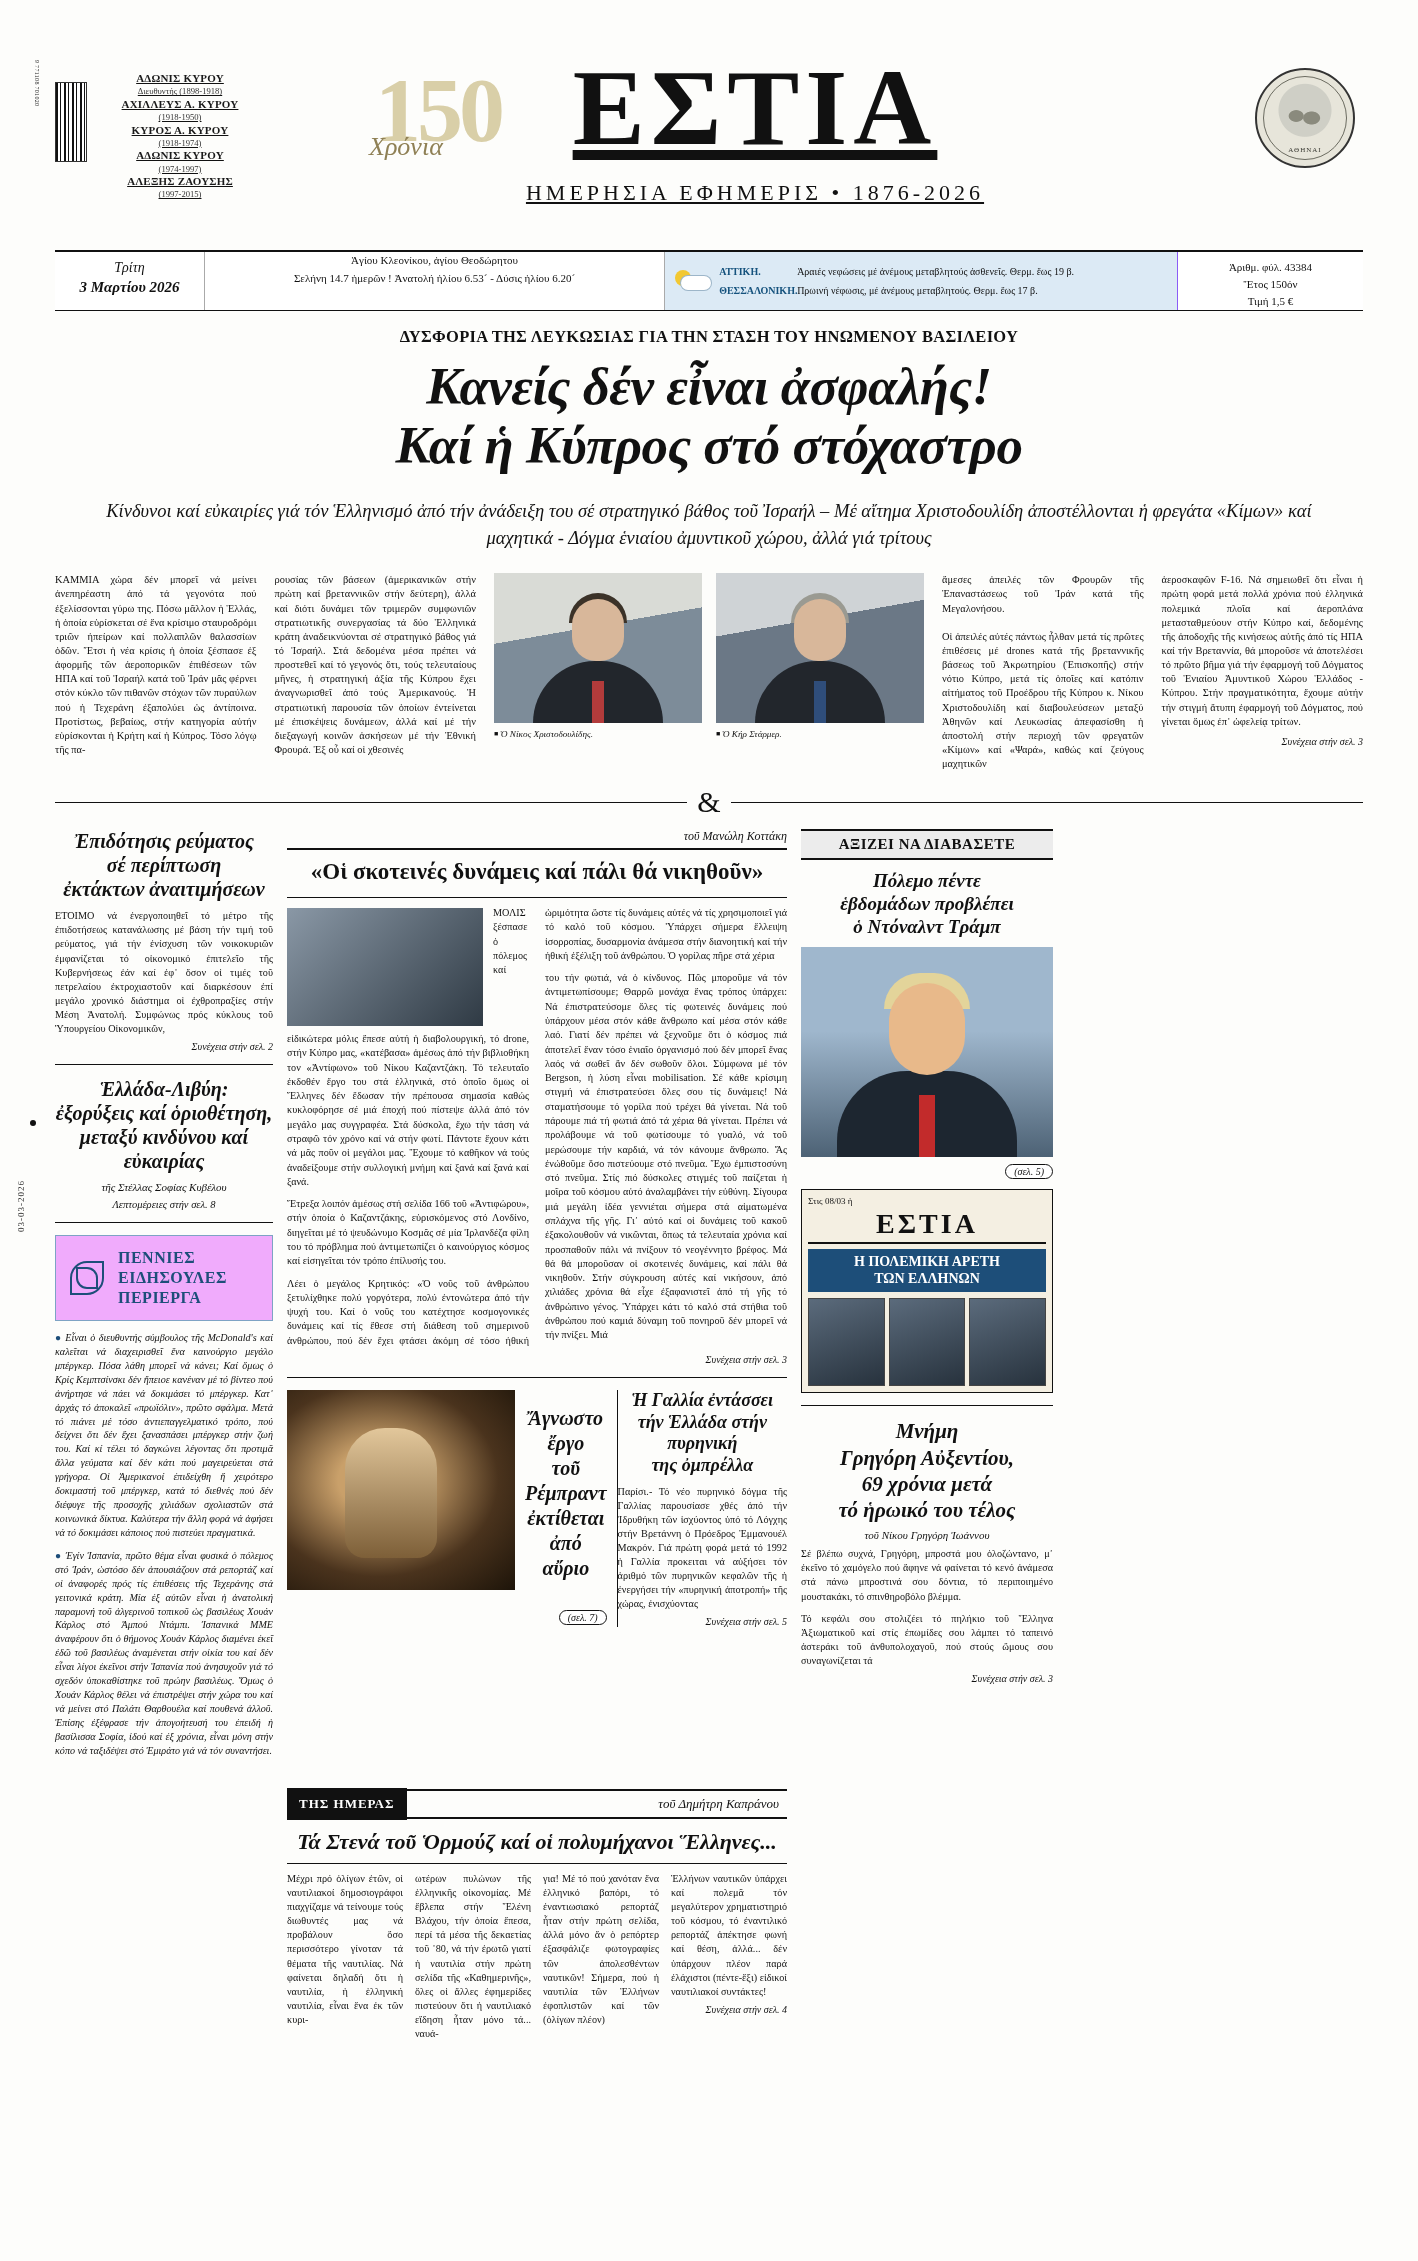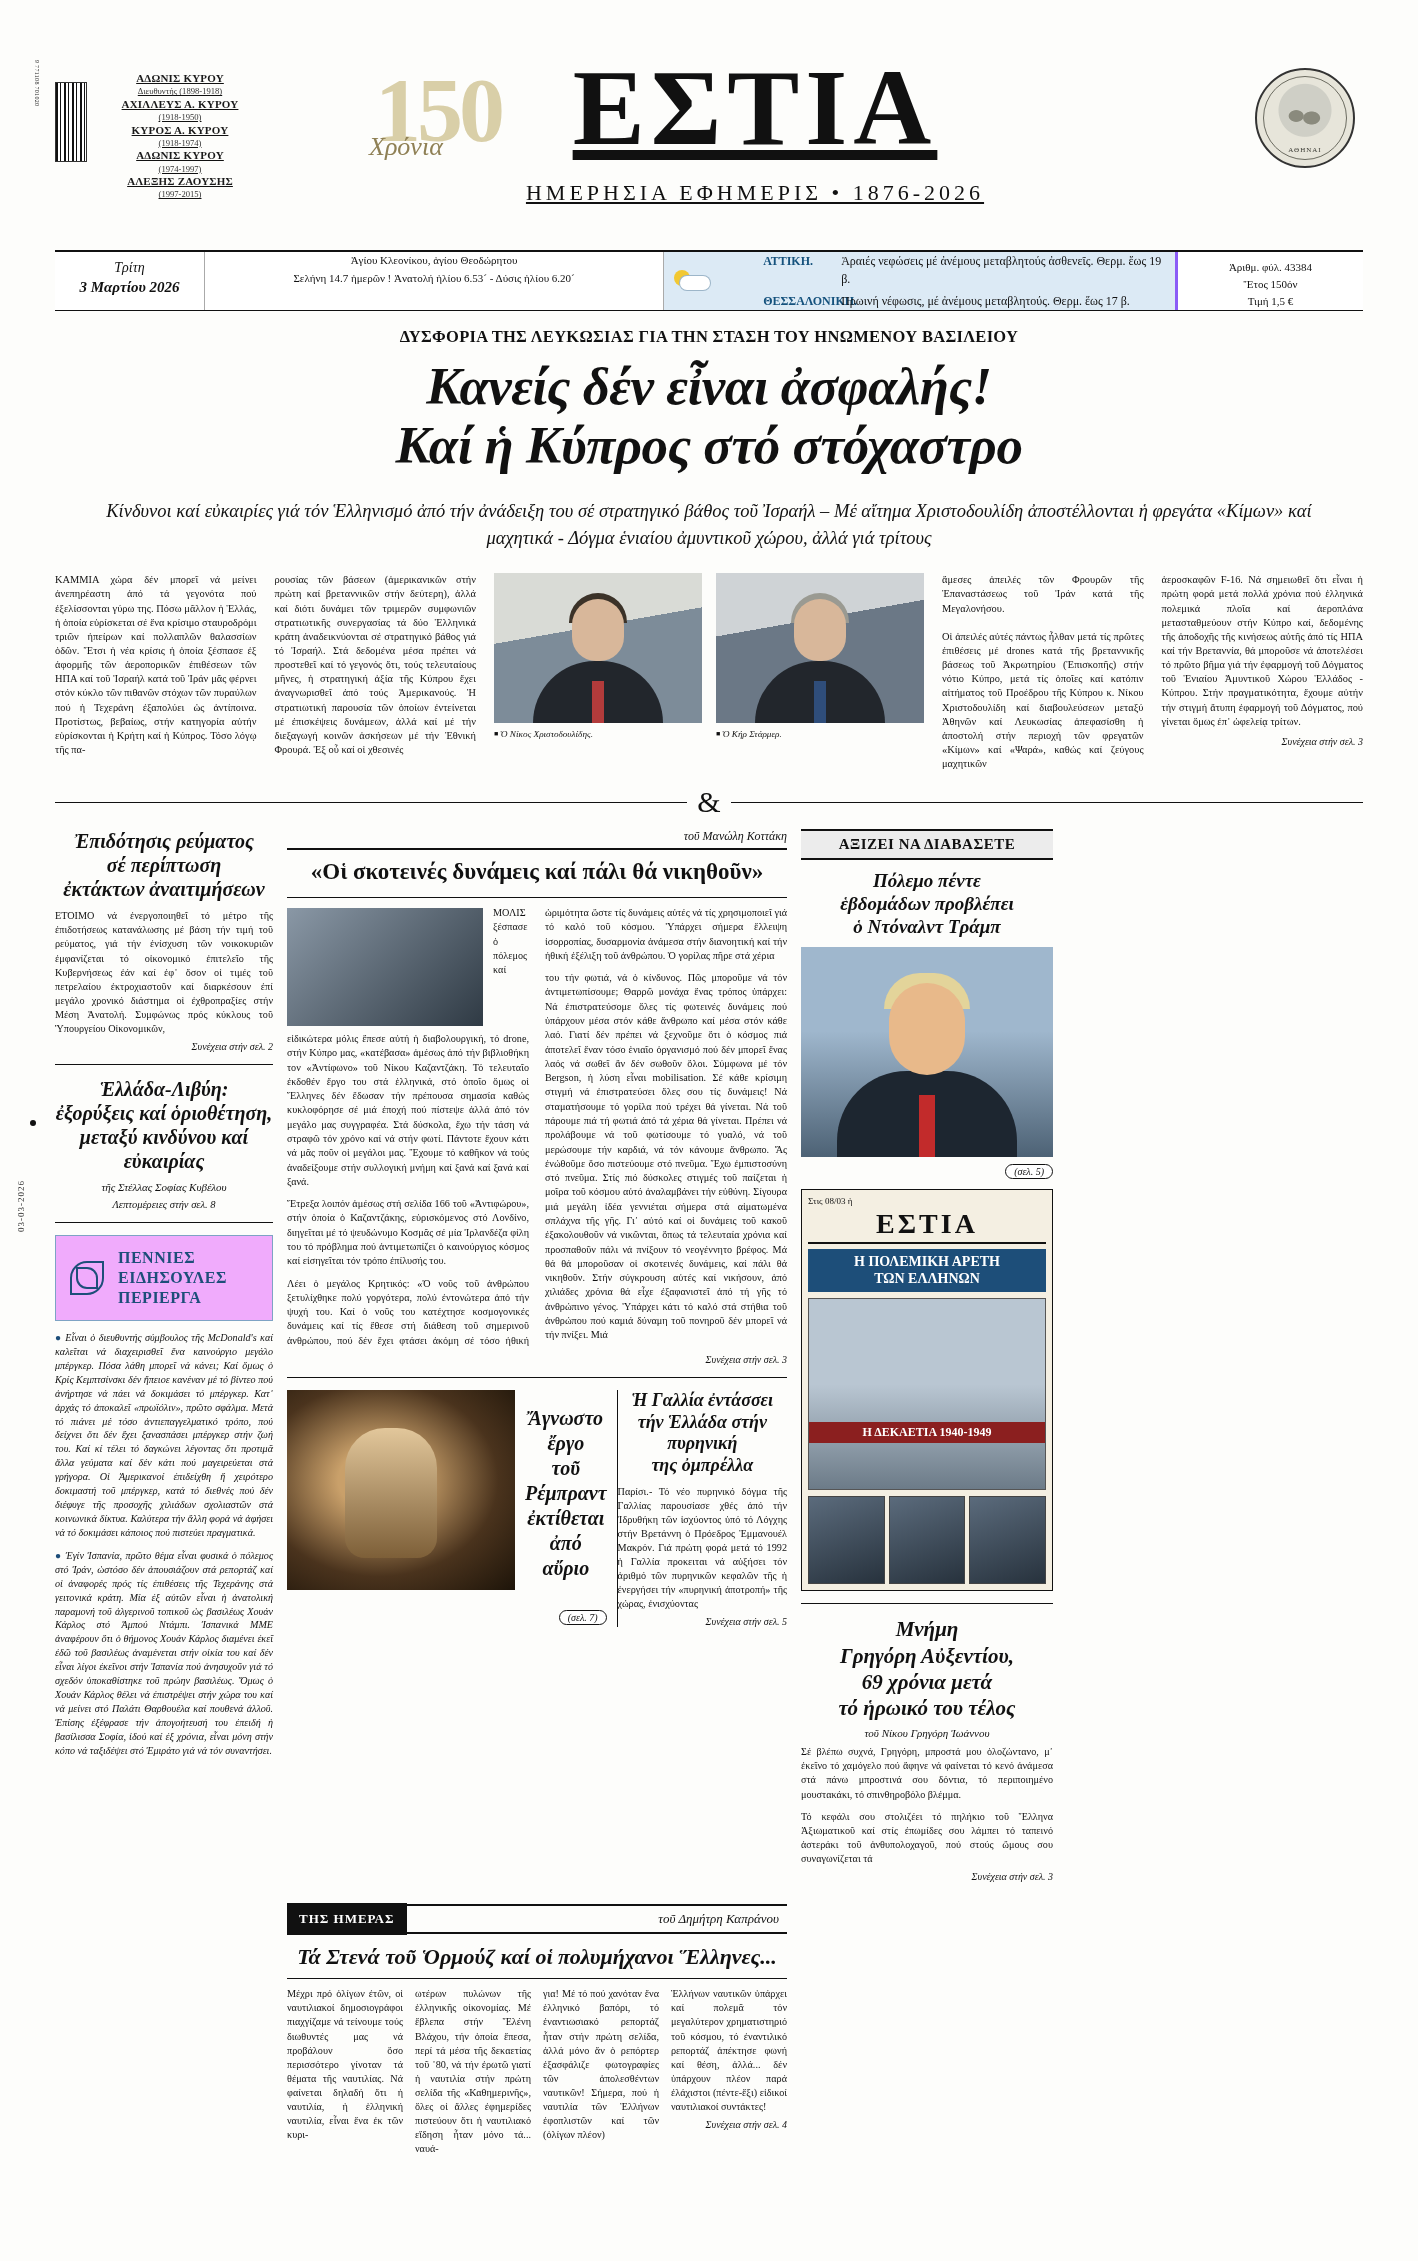--- a/index.html
+++ b/index.html
@@ -168,25 +168,24 @@
     padding-top: 0;
     border-right: 1px solid #aaa;
     font-size: 11px;
     line-height: 1.6;
   }
   .ib-weather {
     flex: 1.35;
     display: flex;
     align-items: center;
     padding: 0 8px;
-    border-right: 3px solid #8b5cf6;
+    border-right: 1px solid #8b5cf6;
     background: #dceaf5;
-    font-size: 12px;
+    font-size: 10px;
     line-height: 1.5;
-    gap: 45px;
   }
   .wicon {
     width: 40px; height: 26px;
     position: relative;
     margin-right: 6px;
     flex: none;
   }
   .wicon .sun {
     position: absolute; left: 2px; top: 2px;
     width: 16px; height: 16px; border-radius: 50%;
@@ -773,23 +772,20 @@
         </div>
       </div>
 
       <div class="book-ad">
         <div class="small-top">Στις 08/03 ἡ</div>
         <div class="estia-logo">ΕΣΤΙΑ</div>
         <div class="adline">
           <div>Η ΠΟΛΕΜΙΚΗ ΑΡΕΤΗ</div>
           <div>ΤΩΝ ΕΛΛΗΝΩΝ</div>
         </div>
-        <div class="book-cover">
-          <div class="bc-band">Η ΔΕΚΑΕΤΙΑ 1940-1949</div>
-        </div>
         <div class="book-row">
           <div class="book-thumb"></div>
           <div class="book-thumb"></div>
           <div class="book-thumb"></div>
         </div>
       </div>
 
       <div class="rule"></div>
 
       <div>

